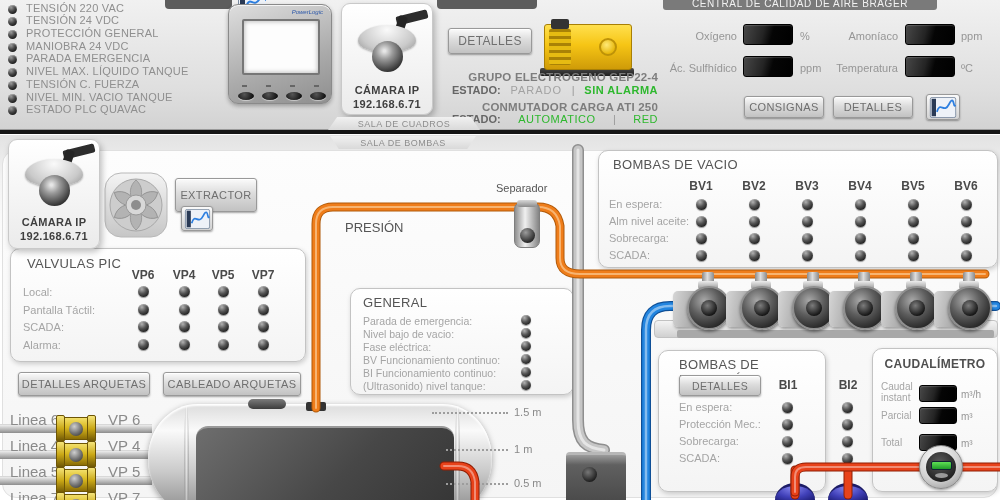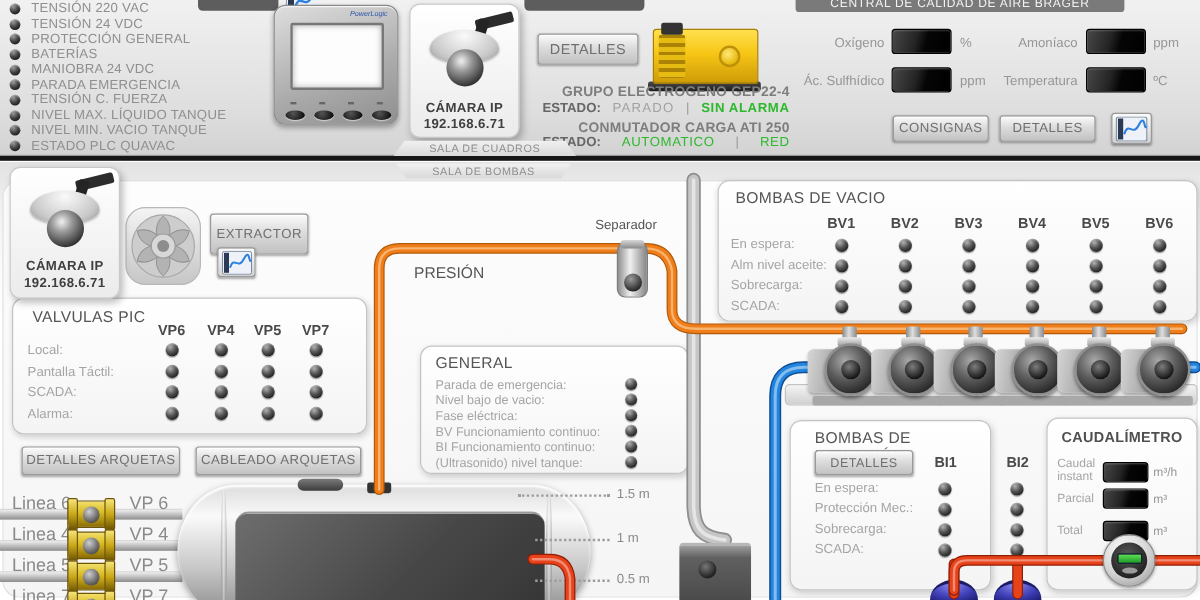--- a/index.html
+++ b/index.html
@@ -24,21 +24,21 @@
        box-shadow:0 1px 1px rgba(0,0,0,.4), inset 0 1px 1px rgba(255,255,255,.35);}
   .lcd{position:absolute;background:linear-gradient(105deg,#484848 0%,#242424 40%,#050505 58%,#000 100%);
        border:1px solid #000;border-radius:3px;box-shadow:inset 0 1px 1px rgba(255,255,255,.18);}
   .unit{position:absolute;font-size:11px;color:#969696;}
   .tab{position:absolute;font-size:9px;color:#8d8d8d;letter-spacing:.5px;
        display:flex;align-items:center;justify-content:center;
        background:linear-gradient(180deg,#f1f1f1,#d9d9d9);}
   
   #topsec{position:absolute;left:0;top:0;width:1000px;height:131px;
        background:linear-gradient(180deg,#f1f1f1,#dedede 70%,#d2d2d2);}
-  .statusrow{display:flex;align-items:center;gap:9px;height:12.7px;}
+  .statusrow{display:flex;align-items:flex-end;gap:9px;height:12.7px;}
   .statusrow .sled{width:9px;height:9px;border-radius:50%;flex:0 0 9px;
        background:radial-gradient(circle at 35% 28%,#999,#444 45%,#111 85%);
        box-shadow:inset 0 1px 1px rgba(255,255,255,.4);}
   .statusrow span{font-size:11px;color:#8f8f8f;letter-spacing:.2px;white-space:nowrap;}
   .clipbar{position:absolute;background:#5d5d5d;border-radius:0 0 4px 4px;}
   
   #plmeter{position:absolute;left:228px;top:4px;width:104px;height:100px;border-radius:10px;
        background:linear-gradient(160deg,#dedede,#ababab 60%,#8f8f8f);
        border:1px solid #8a8a8a;box-shadow:0 2px 4px rgba(0,0,0,.3), inset 0 1px 0 #f5f5f5;}
   #plscreen{position:absolute;left:13px;top:14px;width:78px;height:56px;background:#fdfdfd;
@@ -187,37 +187,33 @@
       <div class="statusrow">
           <i class="sled"></i>
           <span>TENSIÓN 24 VDC</span>
         </div>
       <div class="statusrow">
           <i class="sled"></i>
           <span>PROTECCIÓN GENERAL</span>
         </div>
       <div class="statusrow">
           <i class="sled"></i>
-          <span>BATERÍAS</span>
-        </div>
-      <div class="statusrow">
-          <i class="sled"></i>
           <span>MANIOBRA 24 VDC</span>
         </div>
       <div class="statusrow">
           <i class="sled"></i>
           <span>PARADA EMERGENCIA</span>
         </div>
       <div class="statusrow">
           <i class="sled"></i>
+          <span>NIVEL MAX. LÍQUIDO TANQUE</span>
+        </div>
+      <div class="statusrow">
+          <i class="sled"></i>
           <span>TENSIÓN C. FUERZA</span>
-        </div>
-      <div class="statusrow">
-          <i class="sled"></i>
-          <span>NIVEL MAX. LÍQUIDO TANQUE</span>
         </div>
       <div class="statusrow">
           <i class="sled"></i>
           <span>NIVEL MIN. VACIO TANQUE</span>
         </div>
       <div class="statusrow">
           <i class="sled"></i>
           <span>ESTADO PLC QUAVAC</span>
         </div>
     </div>

